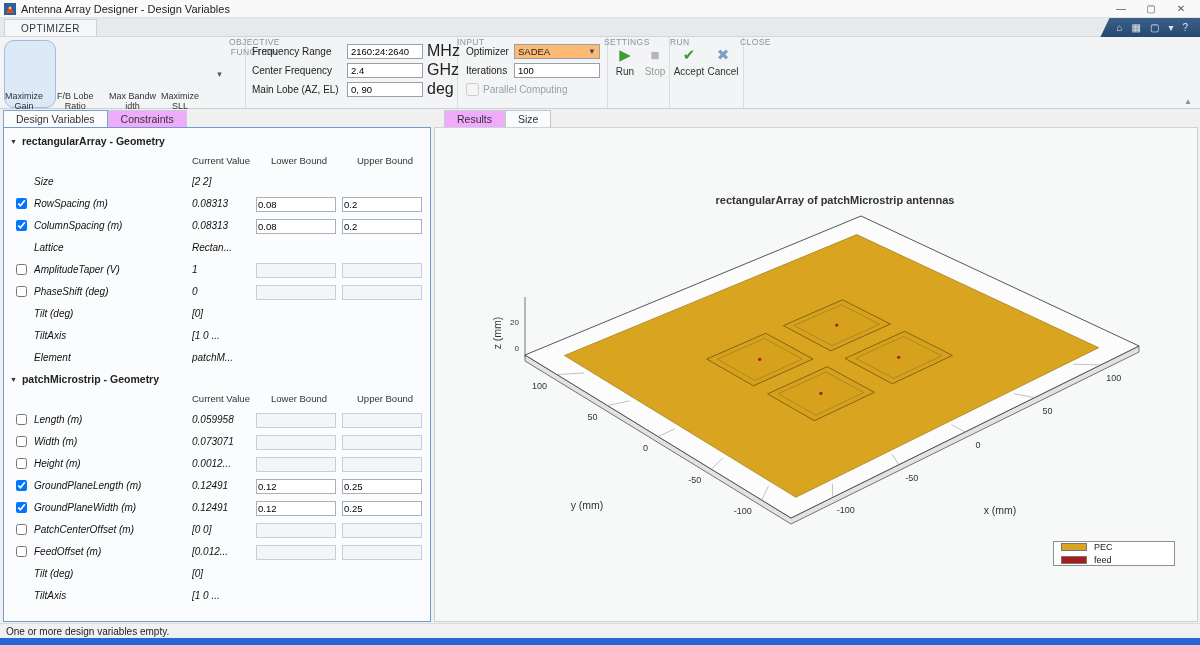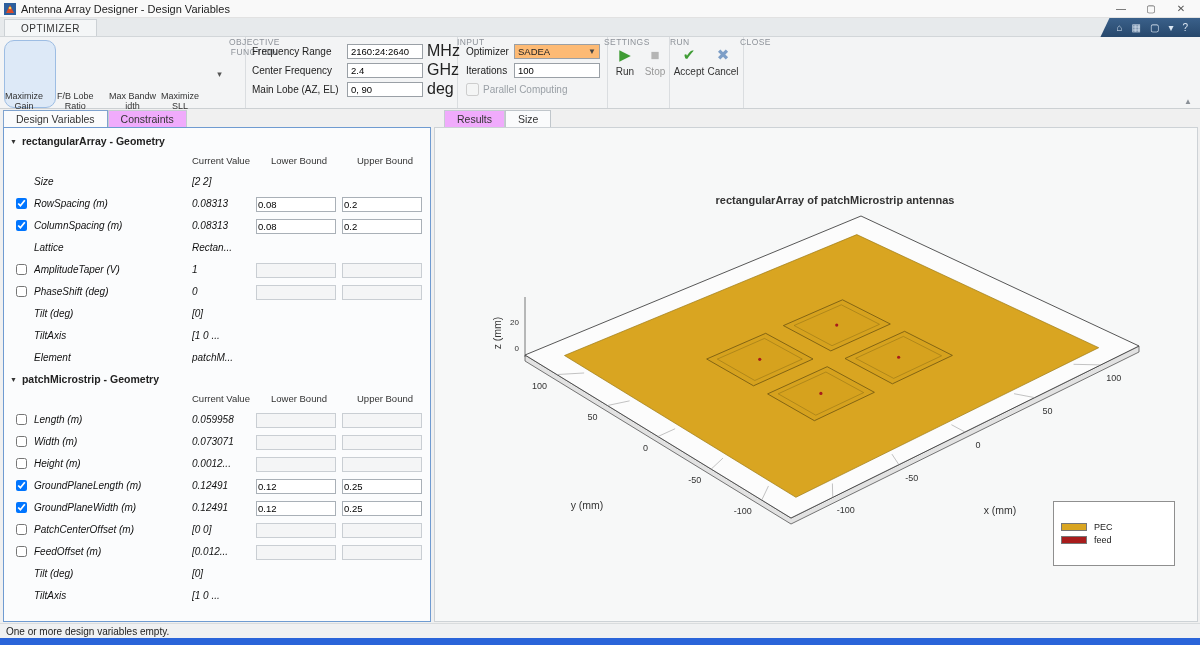--- a/index.html
+++ b/index.html
@@ -60,21 +60,21 @@
   .h-low,.h-up{text-align:center;}
   .lab,.cur{font-size:10px;color:#111;white-space:nowrap;overflow:hidden;font-style:italic;}
   .bnd{width:80px;height:15px;border:1px solid #a9b0b7;font-size:9.5px;padding:0 1px;font-family:inherit;}
   .bnd.empty{background:#f4f5f6;border-color:#c9ced3;}
   .bnd.filled{background:#fff;}
   .cb{display:flex;justify-content:center;}
   .cb input{width:11px;height:11px;}
   .right-pane{position:absolute;left:434px;top:1px;width:764px;height:512px;}
   .right-pane .pane-body{border:1px solid #cdd2d6;background:#f7f8f8;padding:0;}
   #plot-svg{position:absolute;left:0;top:0;width:762px;height:493px;}
-  .legend{position:absolute;right:22px;bottom:55px;width:122px;background:#fff;border:1px solid #8f8f8f;padding:20px 7px;display:flex;flex-direction:column;gap:3px;}
+  .legend{position:absolute;right:22px;bottom:55px;width:122px;background:#fff;border:1px solid #8f8f8f;padding:0 7px;display:flex;flex-direction:column;gap:3px;}
   .leg-row{display:flex;align-items:center;gap:7px;}
   .leg-swatch{width:26px;height:8px;border:1px solid #777;}
   .leg-lbl{font-size:9px;}
   
   .statusbar{position:absolute;left:0;right:0;bottom:7px;height:15px;background:#f0f1f2;border-top:1px solid #d9dcde;font-size:10px;display:flex;align-items:center;padding-left:6px;}
   .bottom-strip{position:absolute;left:0;right:0;bottom:0;height:7px;background:#2a64d9;}
 </style>
 </head>
 <body>
 

